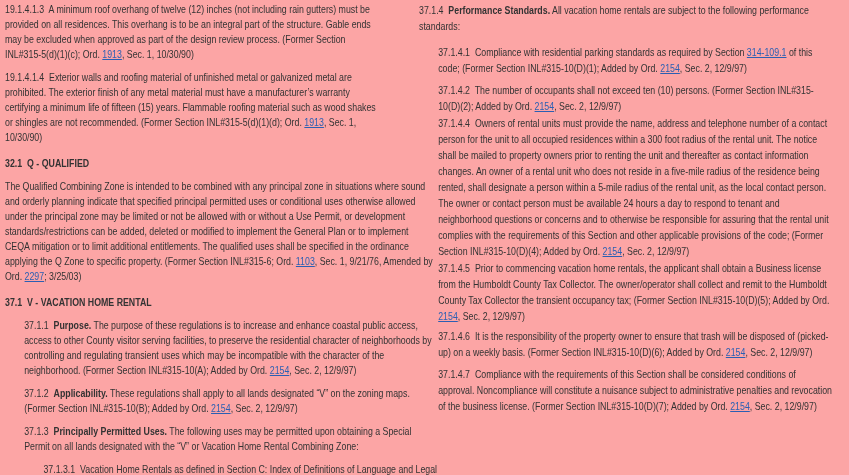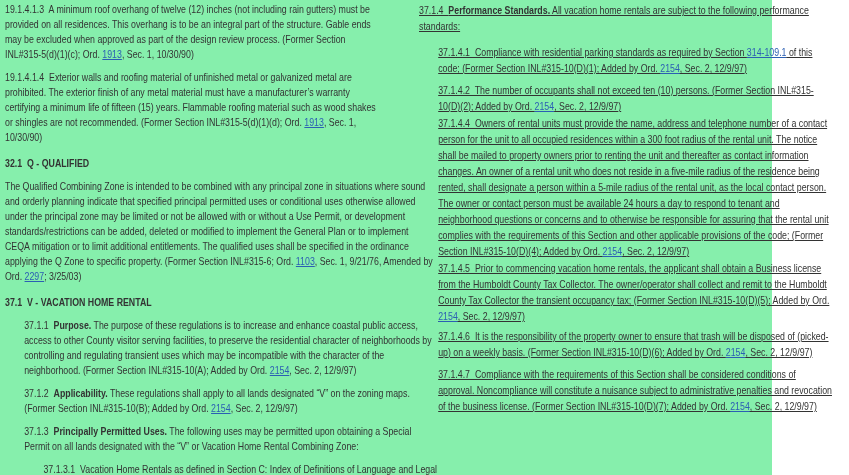--- a/index.html
+++ b/index.html
@@ -1,23 +1,23 @@
 <!DOCTYPE html>
 <html><head>
 <meta charset="utf-8">
 <style>
   html,body{margin:0;padding:0;}
   body{
     width:849px;height:475px;overflow:hidden;background:#ffffff;
     font-family:"Liberation Sans", sans-serif;
   }
-  .page{position:relative;width:772px;height:475px;background:#86efac;}
+  .page{position:relative;width:849px;height:475px;background:#fca5a5;}
   .col{position:absolute;top:2px;overflow:hidden;}
   .col-left{left:5px;width:434px;height:473px;}
-  .col-right{left:419px;width:430px;height:473px;text-decoration:underline;}
+  .col-right{left:419px;width:430px;height:473px;}
   .col-inner{transform:scaleX(0.8);transform-origin:0 0;}
   .col-left .col-inner{width:545px;}
   .col-right .col-inner{width:540px;}
   .line{
     white-space:pre;font-size:11px;line-height:15px;color:#333333;
     letter-spacing:0;
   }
   .col-right .line{line-height:16px;}
   .block{margin:0 0 8px 0;}
   .heading{padding-top:3px;}

